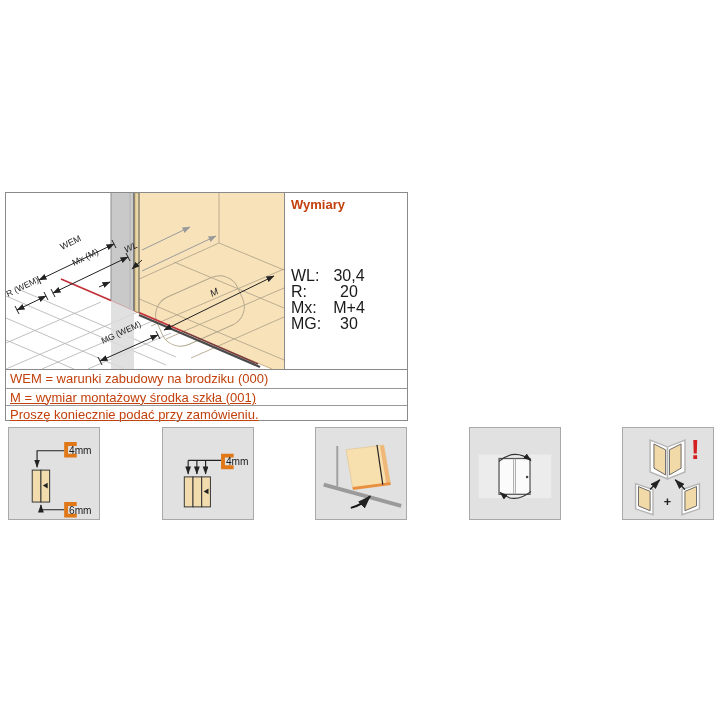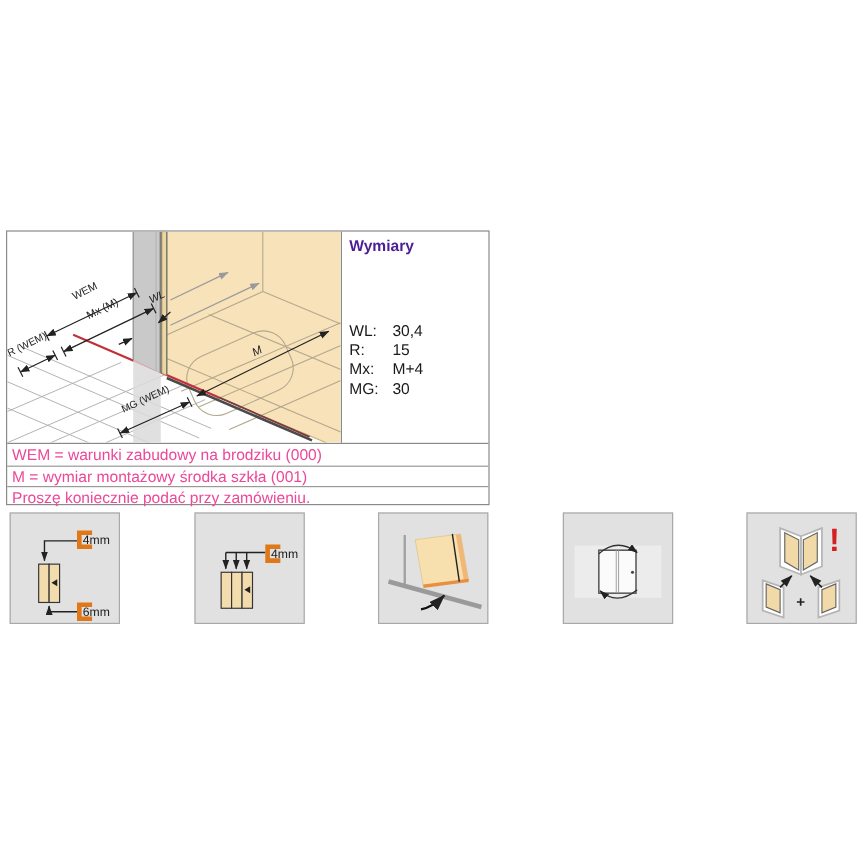--- a/index.html
+++ b/index.html
@@ -6,29 +6,29 @@
   html,body { background:#ffffff; }
   body { font-family:"Liberation Sans", sans-serif; color:#1a1a1a; }
   .canvas { position:relative; width:720px; height:720px; background:#ffffff; overflow:hidden; }
 
   
   .panel { position:absolute; left:5px; top:192px; width:403px; height:229px;
            border:1px solid #8a8a8a; background:#ffffff; }
   .panel-top { display:flex; height:176px; }
   .diagram-cell { width:278px; height:176px; position:relative; overflow:hidden; }
   .table-cell { flex:1; border-left:1px solid #8a8a8a; padding:4px 0 0 6px; }
-  .table-title { font-size:13px; font-weight:bold; color:#4c1d95; }
+  .table-title { font-size:13px; font-weight:bold; color:#c2410c; }
   .dim-rows { margin-top:56px; }
-  .dim-row { display:flex; font-size:13px; line-height:16px; }
+  .dim-row { display:flex; font-size:16px; line-height:16px; }
   .dim-row .lbl { width:36px; }
-  .dim-row .val { width:44px; text-align:left; }
+  .dim-row .val { width:44px; text-align:center; }
   .notes { border-top:1px solid #8a8a8a; }
-  .note-row { font-size:13px; line-height:17px; height:17.5px; padding-left:4px; color:#ec4899;
+  .note-row { font-size:13px; line-height:17px; height:17.5px; padding-left:4px; color:#c2410c;
               white-space:nowrap; overflow:hidden; }
-  .note-row + .note-row { border-top:1px solid #999; }
+  .note-row + .note-row { border-top:1px solid #999;text-decoration:underline; }
 
   
   .icons-row { position:absolute; left:8px; top:427px; width:706px; height:93px;
                display:flex; justify-content:space-between; }
   .icon-card { width:92px; height:93px; background:#e1e1e1; border:1px solid #a9a9a9;text-decoration:underline; }
   .icon-card svg { display:block; width:100%; height:100%; }
 
   svg text { font-family:"Liberation Sans", sans-serif; }
 </style>
 </head>
@@ -125,21 +125,21 @@
 
       <div class="table-cell">
         <div class="table-title">Wymiary</div>
         <div class="dim-rows">
           <div class="dim-row">
             <span class="lbl">WL:</span>
             <span class="val">30,4</span>
           </div>
           <div class="dim-row">
             <span class="lbl">R:</span>
-            <span class="val">15</span>
+            <span class="val">20</span>
           </div>
           <div class="dim-row">
             <span class="lbl">Mx:</span>
             <span class="val">M+4</span>
           </div>
           <div class="dim-row">
             <span class="lbl">MG:</span>
             <span class="val">30</span>
           </div>
         </div>

